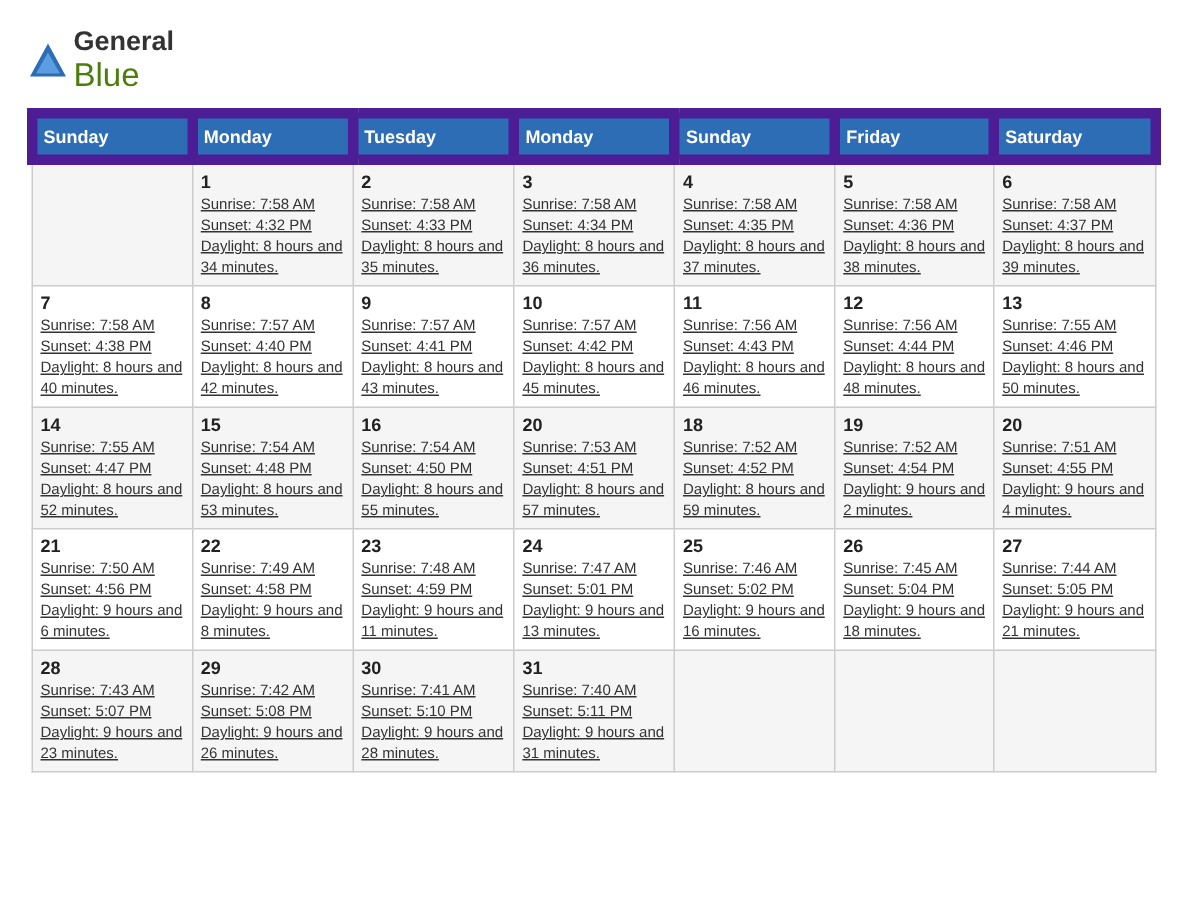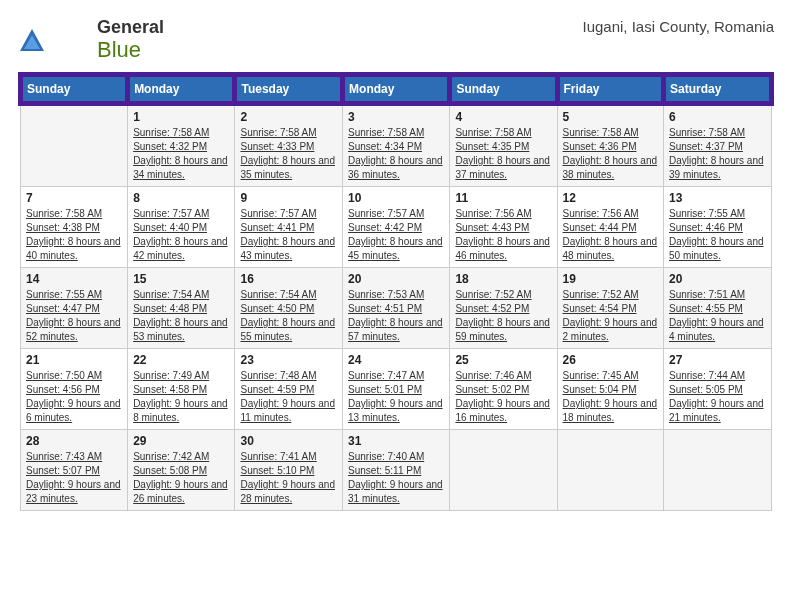--- a/index.html
+++ b/index.html
@@ -23,21 +23,20 @@
       margin-bottom: 10px;
     }
     .logo {
       display: flex;
       align-items: center;
     }
     .logo-text {
       display: flex;
       flex-direction: column;
       line-height: 1.1;
-      margin-left: 48px;
     }
     .logo-general {
       font-size: 18px;
       font-weight: bold;
       color: #333;
     }
     .logo-blue {
       font-size: 22px;
       font-weight: normal;
       color: #4d7c0f;
@@ -66,21 +65,21 @@
       width: 100%;
       border-collapse: collapse;
       font-size: 11px;
     }
     .calendar thead tr th {
       background: #2d6db5;
       color: #fff;
       font-weight: bold;
       font-size: 12px;
       padding: 5px 4px;
-      border: 5px solid #4c1d95;
+      border: 7px solid #4c1d95;
       text-align: left;
     }
     .calendar tbody tr td {
       border: 1px solid #ccc;
       vertical-align: top;
       padding: 4px 5px;
       width: 113px;
       min-height: 75px;
       background: #fff;
     }
@@ -116,21 +115,20 @@
       <svg class="logo-icon" viewBox="0 0 28 28" xmlns="http://www.w3.org/2000/svg">
         <polygon points="14,2 26,24 2,24" fill="#2d6db5"></polygon>
         <polygon points="14,8 22,22 6,22" fill="#5a9de0"></polygon>
       </svg>
       <div class="logo-text">
         <span class="logo-general">General</span>
         <span class="logo-blue">Blue</span>
       </div>
     </div>
     <div class="title-block">
-      <h2>Iugani, Iasi County, Romania</h2>
     </div>
   </div>
 
   <table class="calendar">
     <thead>
       <tr>
         <th>Sunday</th>
         <th>Monday</th>
         <th>Tuesday</th>
         <th>Monday</th>

